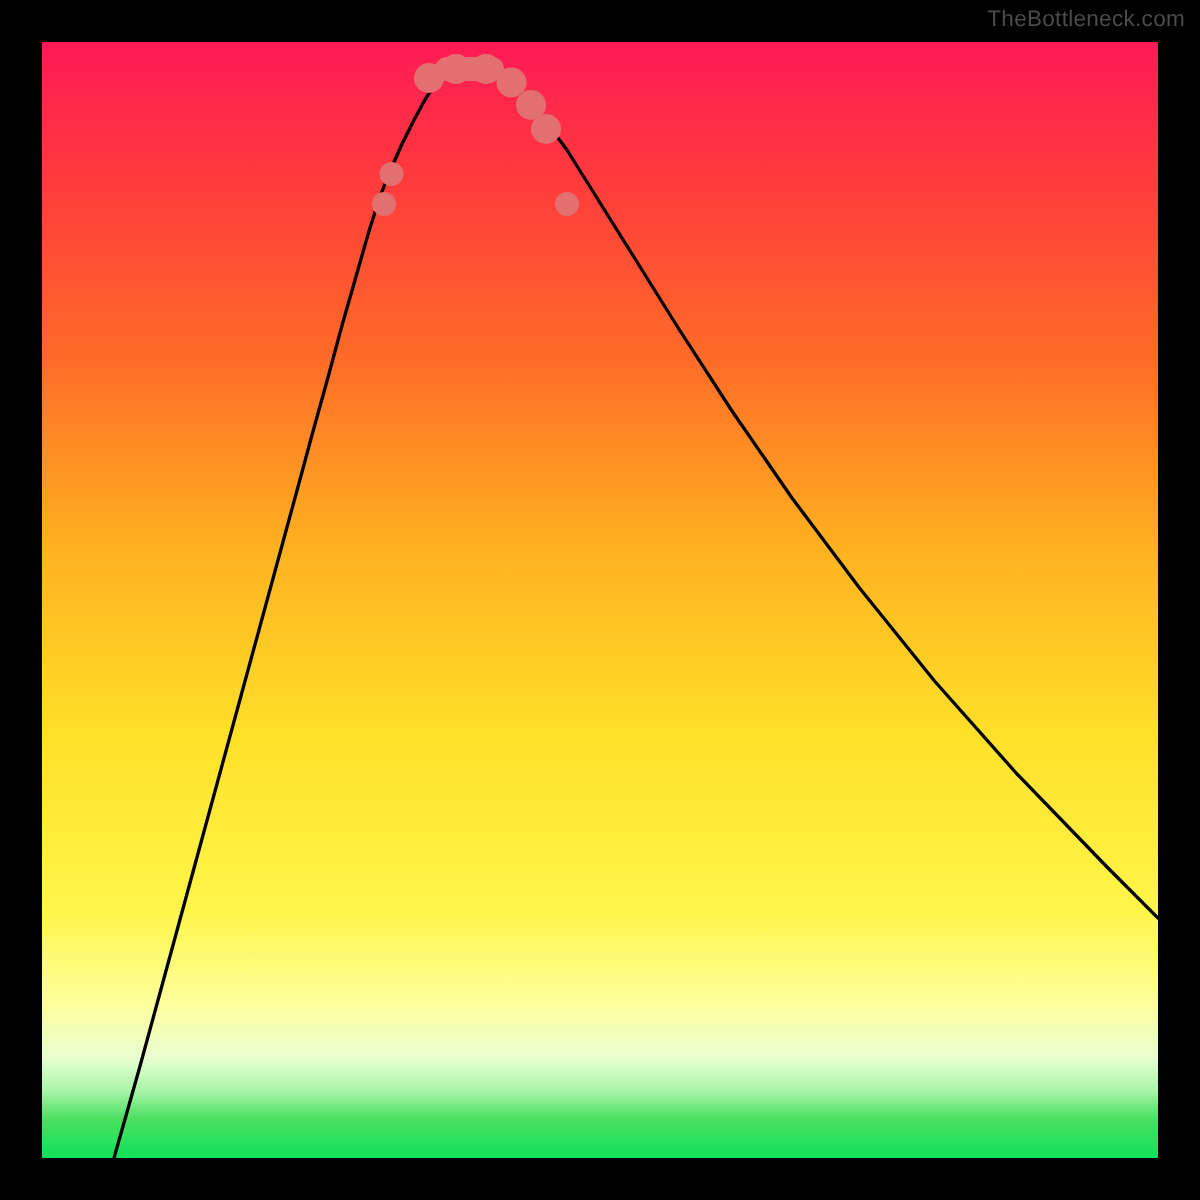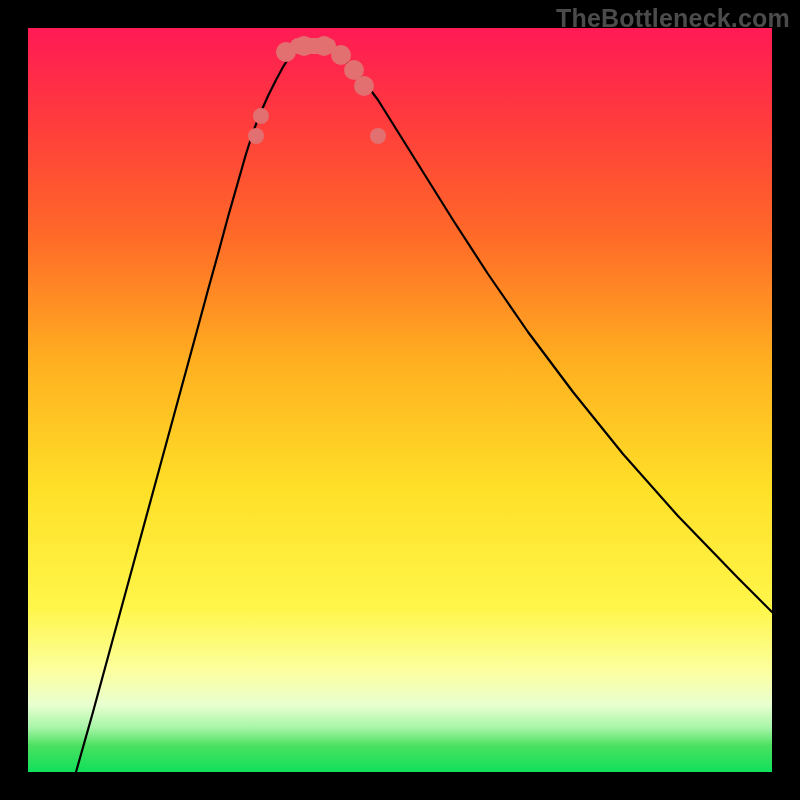--- a/index.html
+++ b/index.html
@@ -48,22 +48,22 @@
     inset: 0;
     width: 100%;
     height: 100%;
     overflow: visible;
   }
   .watermark {
     position: absolute;
     top: 4px;
     right: 10px;
     color: #4b4b4b;
-    font-size: 25px;
-    font-weight: 700;
+    font-size: 15px;
+    font-weight: 400;
     letter-spacing: 0.2px;
     user-select: none;
     text-align: right;
   }
 </style>
 </head>
 <body>
 
 <div class="frame">
 

